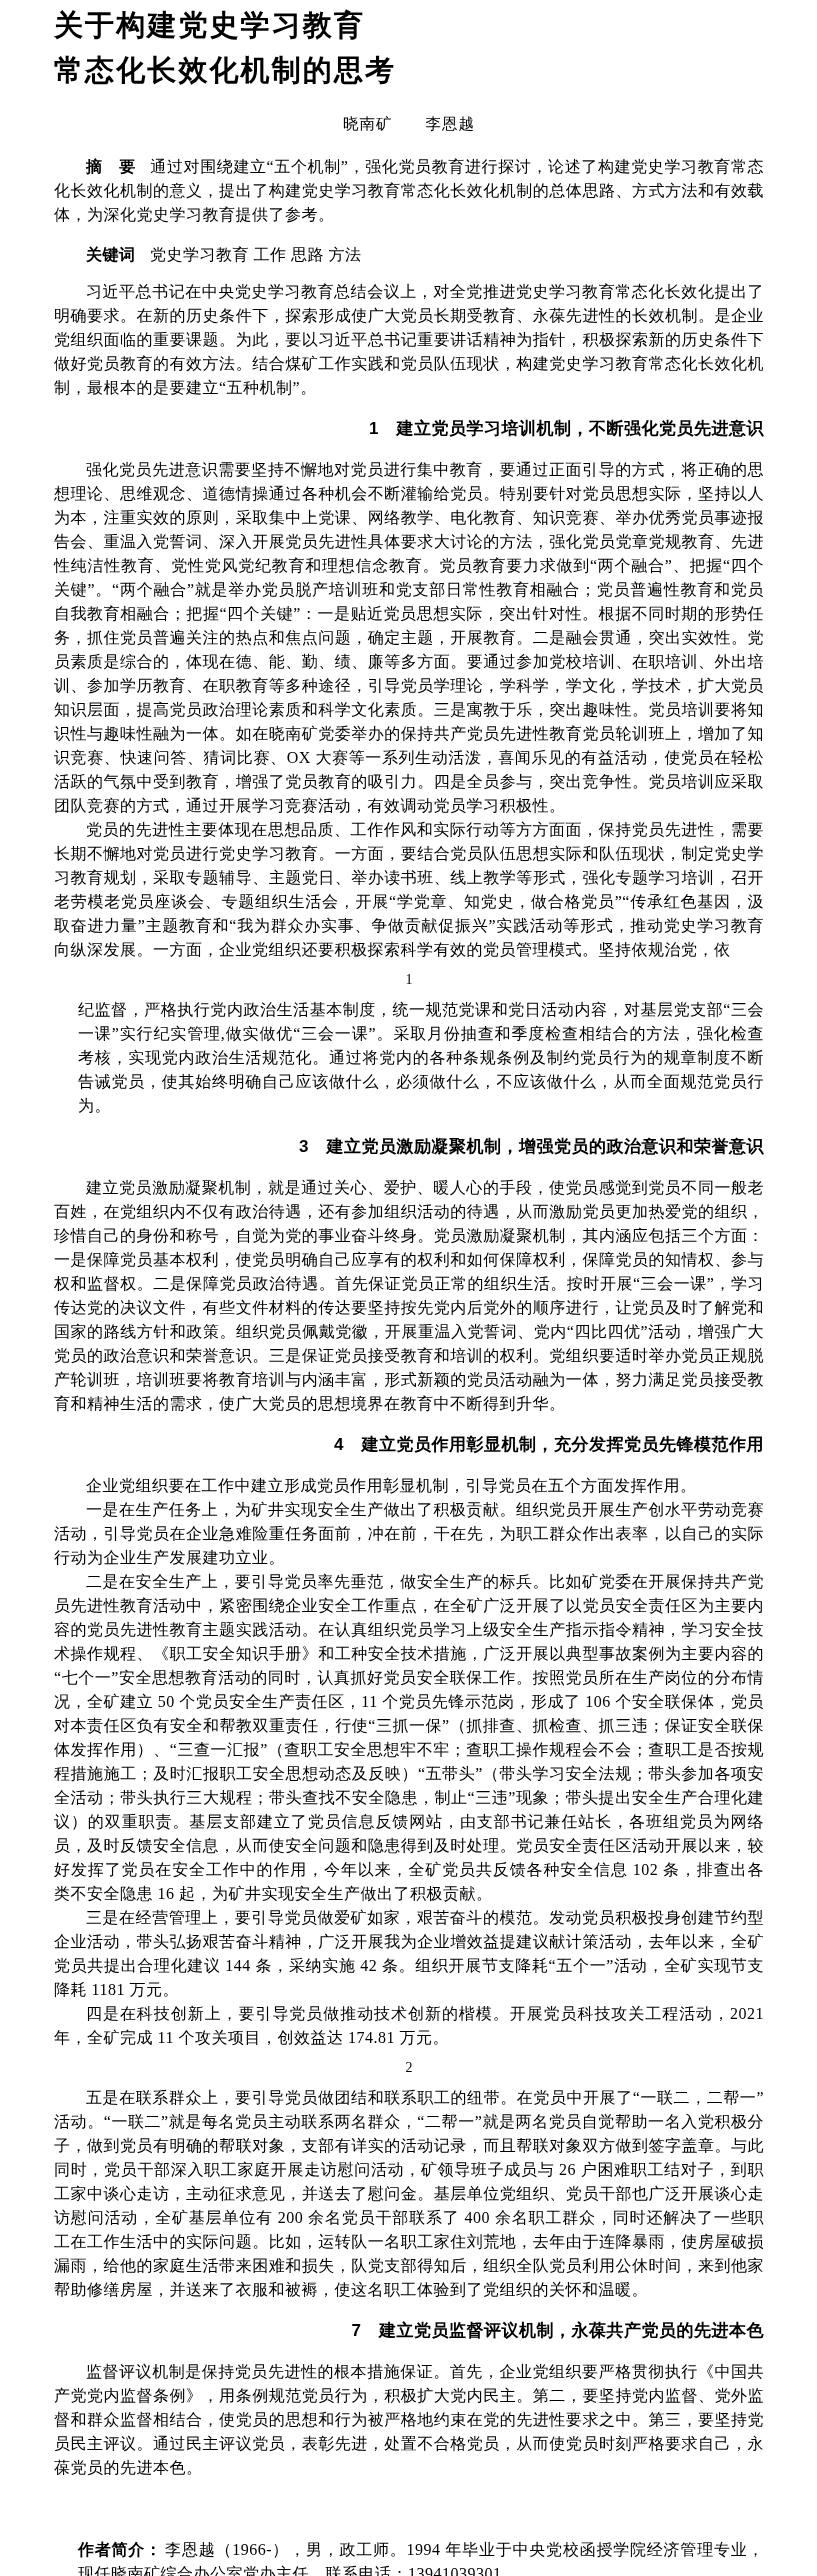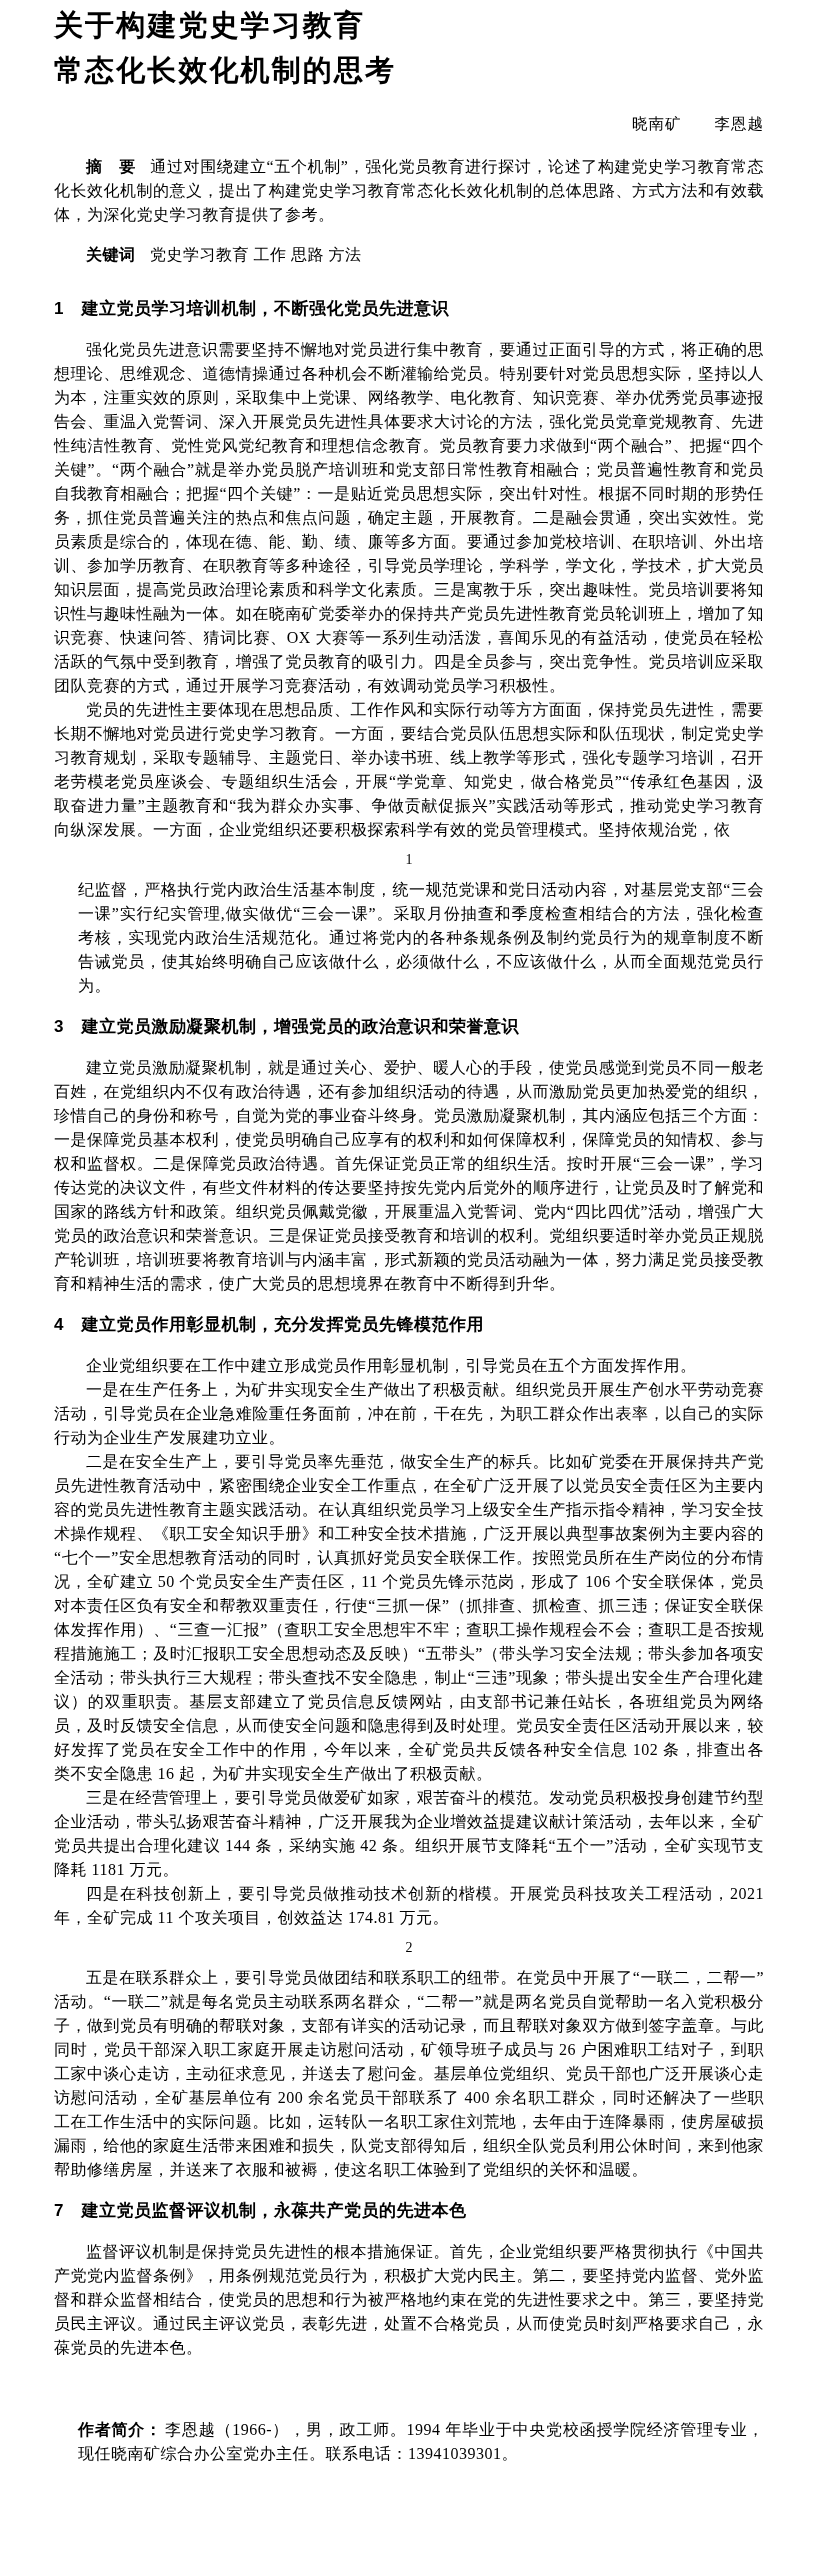--- a/index.html
+++ b/index.html
@@ -27,21 +27,21 @@
     font-weight: 700;
     font-size: 29px;
     line-height: 45px;
     text-align: left;
     letter-spacing: 2.1px;
   }
   .authors {
     margin-top: 19.6px;
     font-size: 15.5px;
     line-height: 21.6px;
-    text-align: right;
+    text-align: center;
     letter-spacing: 1px;
   }
   .abstract-block {
     margin-top: 20.6px;
   }
   .para {
     margin: 0;
     text-align: justify;
     text-indent: 2em;
     letter-spacing: 0.5px;
@@ -58,21 +58,21 @@
   .keywords-line {
     margin-top: 16px;
   }
   .intro-gap { height: 13.4px; }
   .section-heading {
     font-family: "Liberation Sans", "DejaVu Sans", sans-serif;
     font-weight: 700;
     font-size: 17px;
     line-height: 24px;
     margin: 16.5px 0 17.5px 0;
-    text-align: left;
+    text-align: right;
     letter-spacing: 0.5px;
   }
   .page-number {
     text-align: center;
     font-size: 14px;
     line-height: 20.6px;
     margin: 8.2px 0 7.2px 0;
     letter-spacing: 0;
     text-indent: 0;
   }
@@ -93,20 +93,21 @@
 
     <div class="authors">晓南矿　　李恩越</div>
 
     <div class="abstract-block">
       <p class="para"><span class="inline-label">摘　要</span><span>通过对围绕建立“五个机制”，强化党员教育进行探讨，论述了构建党史学习教育常态化长效化机制的意义，提出了构建党史学习教育常态化长效化机制的总体思路、方式方法和有效载体，为深化党史学习教育提供了参考。</span></p>
       <p class="para keywords-line"><span class="inline-label">关键词</span><span>党史学习教育 工作 思路 方法</span></p>
     </div>
 
     <div class="intro-gap"></div>
 
+    <p class="para">习近平总书记在中央党史学习教育总结会议上，对全党推进党史学习教育常态化长效化提出了明确要求。在新的历史条件下，探索形成使广大党员长期受教育、永葆先进性的长效机制。是企业党组织面临的重要课题。为此，要以习近平总书记重要讲话精神为指针，积极探索新的历史条件下做好党员教育的有效方法。结合煤矿工作实践和党员队伍现状，构建党史学习教育常态化长效化机制，最根本的是要建立“五种机制”。</p>
 
     <section>
       <h2 class="section-heading">1　建立党员学习培训机制，不断强化党员先进意识</h2>
       <p class="para">强化党员先进意识需要坚持不懈地对党员进行集中教育，要通过正面引导的方式，将正确的思想理论、思维观念、道德情操通过各种机会不断灌输给党员。特别要针对党员思想实际，坚持以人为本，注重实效的原则，采取集中上党课、网络教学、电化教育、知识竞赛、举办优秀党员事迹报告会、重温入党誓词、深入开展党员先进性具体要求大讨论的方法，强化党员党章党规教育、先进性纯洁性教育、党性党风党纪教育和理想信念教育。党员教育要力求做到“两个融合”、把握“四个关键”。“两个融合”就是举办党员脱产培训班和党支部日常性教育相融合；党员普遍性教育和党员自我教育相融合；把握“四个关键”：一是贴近党员思想实际，突出针对性。根据不同时期的形势任务，抓住党员普遍关注的热点和焦点问题，确定主题，开展教育。二是融会贯通，突出实效性。党员素质是综合的，体现在德、能、勤、绩、廉等多方面。要通过参加党校培训、在职培训、外出培训、参加学历教育、在职教育等多种途径，引导党员学理论，学科学，学文化，学技术，扩大党员知识层面，提高党员政治理论素质和科学文化素质。三是寓教于乐，突出趣味性。党员培训要将知识性与趣味性融为一体。如在晓南矿党委举办的保持共产党员先进性教育党员轮训班上，增加了知识竞赛、快速问答、猜词比赛、OX 大赛等一系列生动活泼，喜闻乐见的有益活动，使党员在轻松活跃的气氛中受到教育，增强了党员教育的吸引力。四是全员参与，突出竞争性。党员培训应采取团队竞赛的方式，通过开展学习竞赛活动，有效调动党员学习积极性。</p>
     </section>
 
     <section>
       <p class="para">党员的先进性主要体现在思想品质、工作作风和实际行动等方方面面，保持党员先进性，需要长期不懈地对党员进行党史学习教育。一方面，要结合党员队伍思想实际和队伍现状，制定党史学习教育规划，采取专题辅导、主题党日、举办读书班、线上教学等形式，强化专题学习培训，召开老劳模老党员座谈会、专题组织生活会，开展“学党章、知党史，做合格党员”“传承红色基因，汲取奋进力量”主题教育和“我为群众办实事、争做贡献促振兴”实践活动等形式，推动党史学习教育向纵深发展。一方面，企业党组织还要积极探索科学有效的党员管理模式。坚持依规治党，依</p>
       <div class="page-number">1</div>
       <p class="para no-indent">纪监督，严格执行党内政治生活基本制度，统一规范党课和党日活动内容，对基层党支部“三会一课”实行纪实管理,做实做优“三会一课”。采取月份抽查和季度检查相结合的方法，强化检查考核，实现党内政治生活规范化。通过将党内的各种条规条例及制约党员行为的规章制度不断告诫党员，使其始终明确自己应该做什么，必须做什么，不应该做什么，从而全面规范党员行为。</p>

